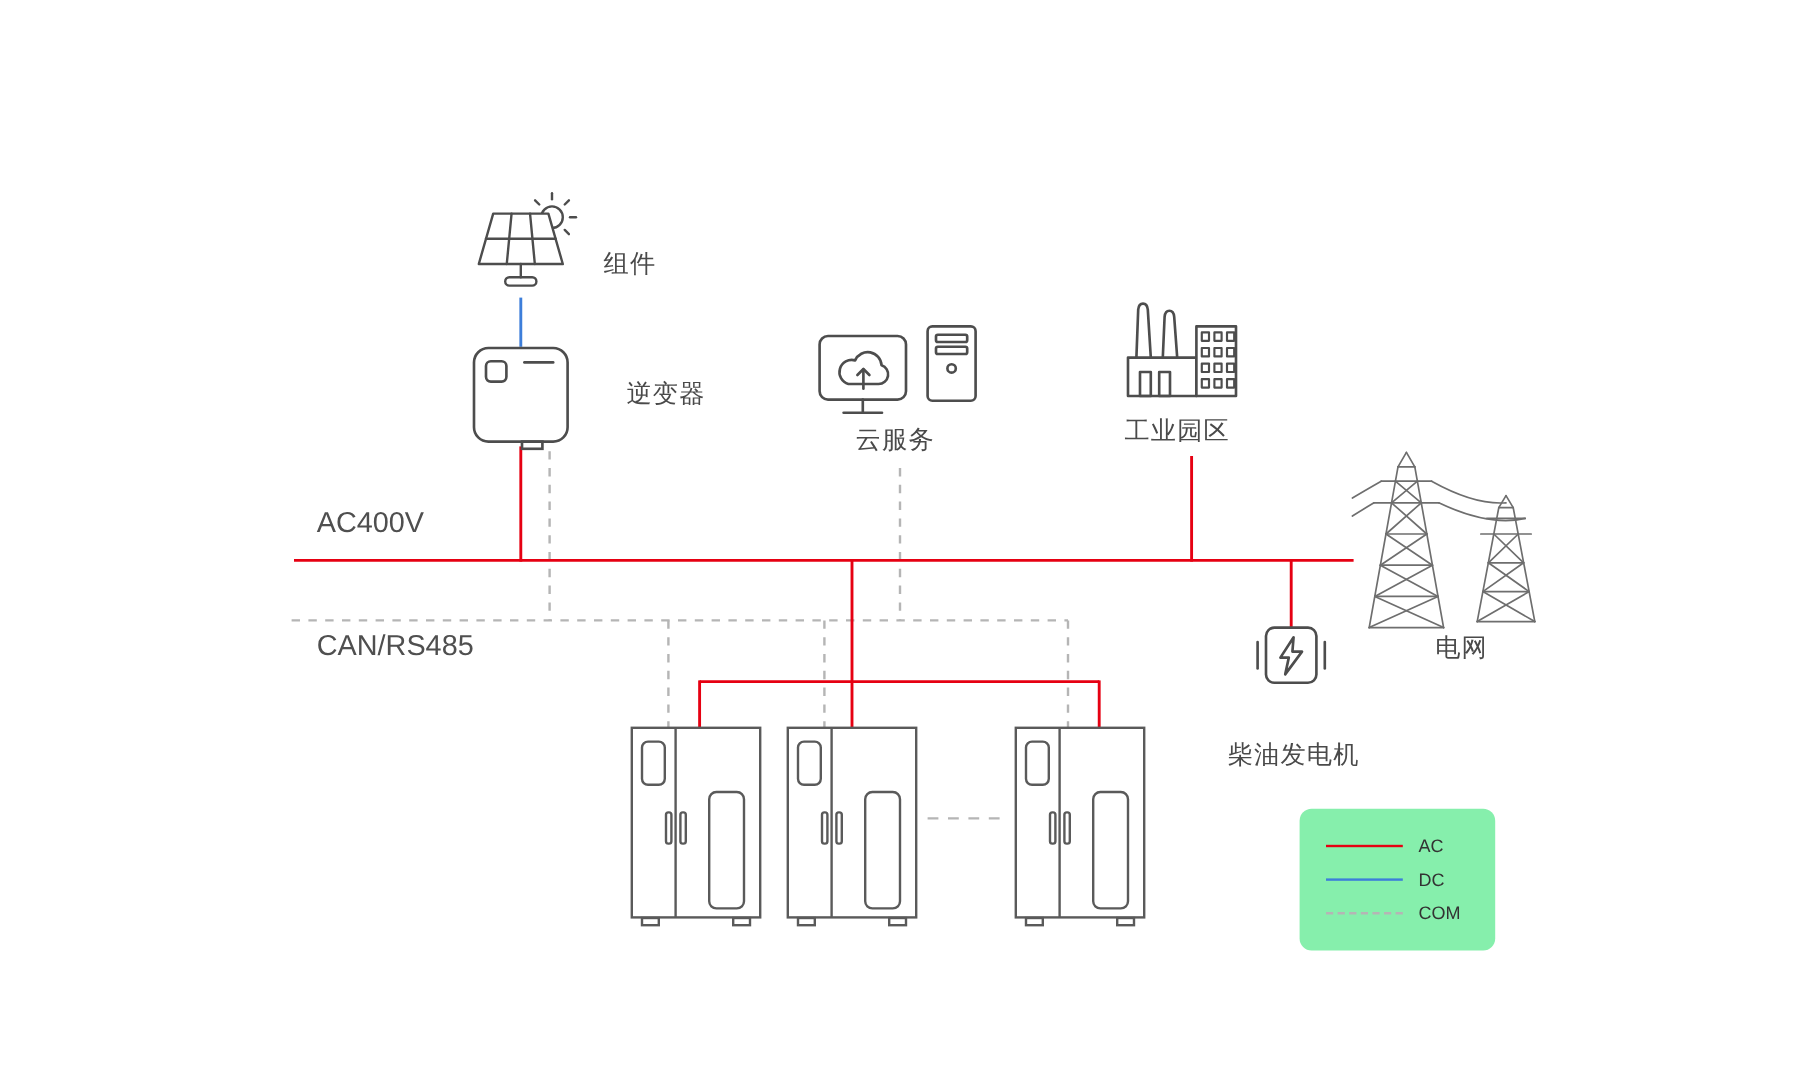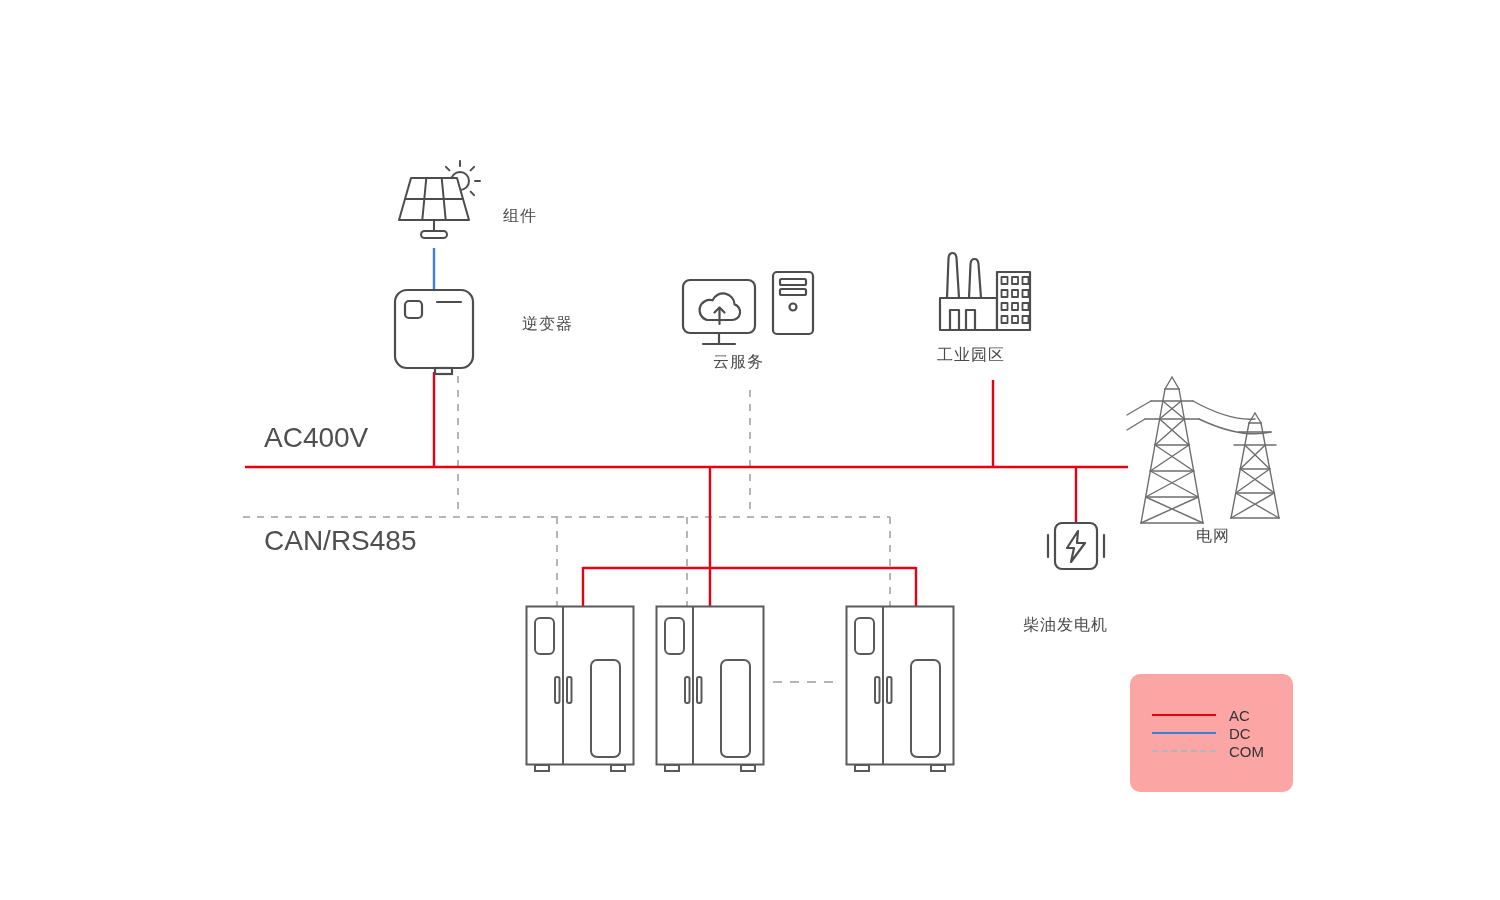--- a/index.html
+++ b/index.html
@@ -1,24 +1,24 @@
 <!DOCTYPE html>
 <html><head>
 <meta charset="utf-8">
 <style>
   * { margin:0; padding:0; box-sizing:border-box; }
   html,body { background:#ffffff; }
   body { font-family:"Liberation Sans", sans-serif; }
   .stage { position:relative; width:1500px; height:900px; background:#ffffff; overflow:hidden; }
   .abs { position:absolute; }
   svg { display:block; }
-  .node-label { position:absolute; font-size:16px; color:#4a4a4a; letter-spacing:1px; white-space:nowrap; }
-  .bus-label { position:absolute; font-size:28px; color:#4f4f4f; white-space:nowrap; }
-  .legend { position:absolute; left:1130px; top:674px; width:163px; height:118px; background:#fca5a5;
-            border-radius:10px; display:flex; flex-direction:column; justify-content:center; gap:1px; padding:0 22px; }
+  .node-label { position:absolute; font-size:21px; color:#4a4a4a; letter-spacing:1px; white-space:nowrap; }
+  .bus-label { position:absolute; font-size:24px; color:#4f4f4f; white-space:nowrap; }
+  .legend { position:absolute; left:1083px; top:674px; width:163px; height:118px; background:#86efac;
+            border-radius:10px; display:flex; flex-direction:column; justify-content:center; gap:11px; padding:0 22px; }
   .legend-row { display:flex; align-items:center; gap:13px; }
   .legend-line { width:64px; height:0; border-top:2px solid; }
   .legend-line.ac  { border-color:#e60012; }
   .legend-line.dc  { border-color:#3d7eda; }
   .legend-line.com { border-top-style:dashed; border-color:#b5b5b5; }
   .legend-label { font-size:15px; color:#333333; }
 </style>
 </head>
 <body>
 

